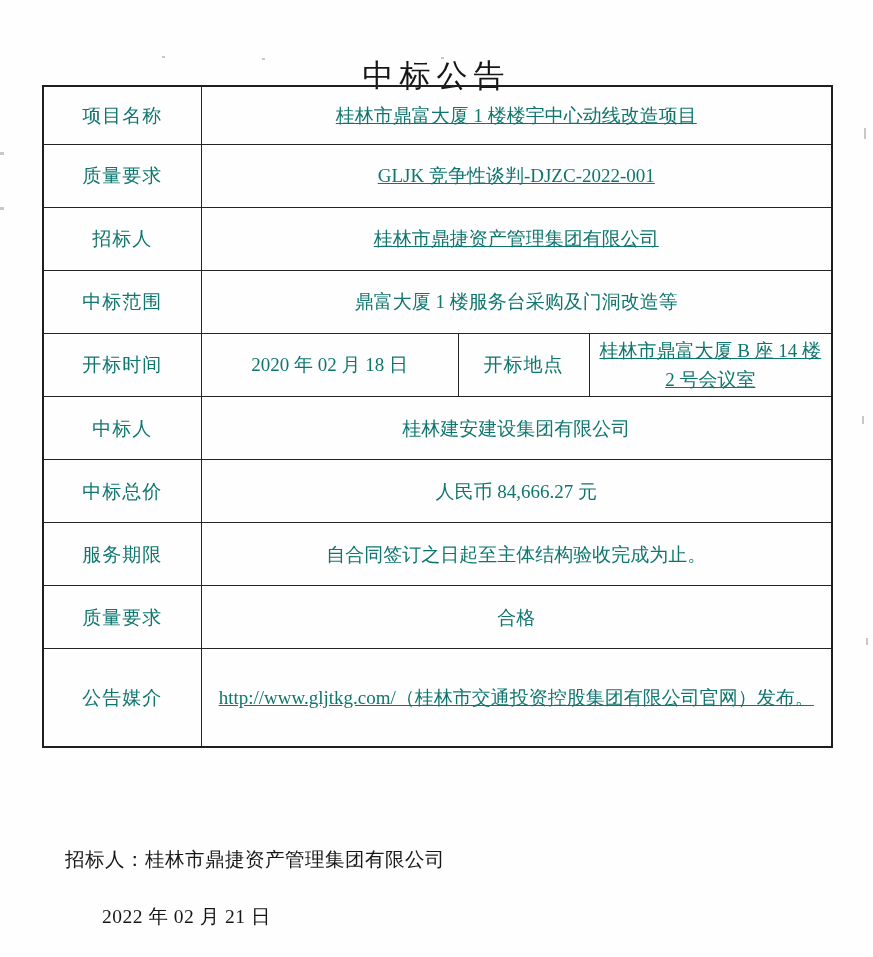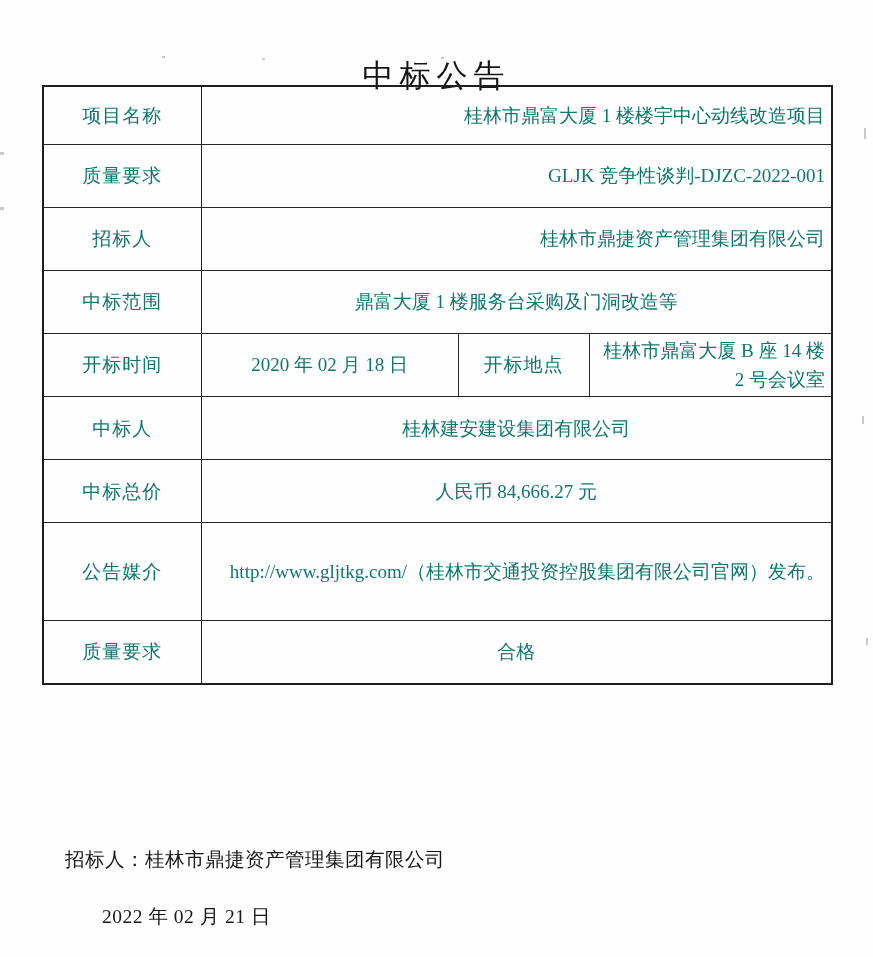--- a/index.html
+++ b/index.html
@@ -43,21 +43,21 @@
     line-height: 1.55;
     vertical-align: middle;
     padding: 2px 6px;
     color: #0f766e;
     overflow: hidden;
   }
   td.lbl {
     text-align: center;
     letter-spacing: 1px;
   }
-  td.val-left  { text-align: right;  padding-left: 11px; }
+  td.val-left  { text-align: center;  padding-left: 11px; text-decoration: underline; }
   td.val-center{ text-align: center; margin-left: 12px; }
   .footer-line {
     position: absolute;
     font-size: 19.5px;
     color: #161616;
     letter-spacing: 0.5px;
     white-space: nowrap;
     text-align: center;
   }
   .footer-tenderer { left: 65px;  top: 846px; }
@@ -111,27 +111,31 @@
         <td class="val-left">桂林市鼎富大厦 B 座 14 楼 2 号会议室</td>
       </tr>
       <tr style="height:63px">
         <td class="lbl">中标人</td>
         <td class="val-center" colspan="3">桂林建安建设集团有限公司</td>
       </tr>
       <tr style="height:63px">
         <td class="lbl">中标总价</td>
         <td class="val-center" colspan="3">人民币 84,666.27 元</td>
       </tr>
-      <tr style="height:98px">
-        <td class="lbl">公告媒介</td>
-        <td class="val-left" colspan="3">http://www.gljtkg.com/（桂林市交通投资控股集团有限公司官网）发布。</td>
+      <tr style="height:63px">
+        <td class="lbl">服务期限</td>
+        <td class="val-center" colspan="3">自合同签订之日起至主体结构验收完成为止。</td>
       </tr>
       <tr style="height:63px">
         <td class="lbl">质量要求</td>
         <td class="val-center" colspan="3">合格</td>
+      </tr>
+      <tr style="height:98px">
+        <td class="lbl">公告媒介</td>
+        <td class="val-left" colspan="3">http://www.gljtkg.com/（桂林市交通投资控股集团有限公司官网）发布。</td>
       </tr>
     </tbody>
   </table>
 
   <div class="footer-line footer-tenderer">招标人：桂林市鼎捷资产管理集团有限公司</div>
   <div class="footer-line footer-date">2022 年 02 月 21 日</div>
 
   <div class="artifact a1"></div>
   <div class="artifact a2"></div>
   <div class="artifact a3"></div>

